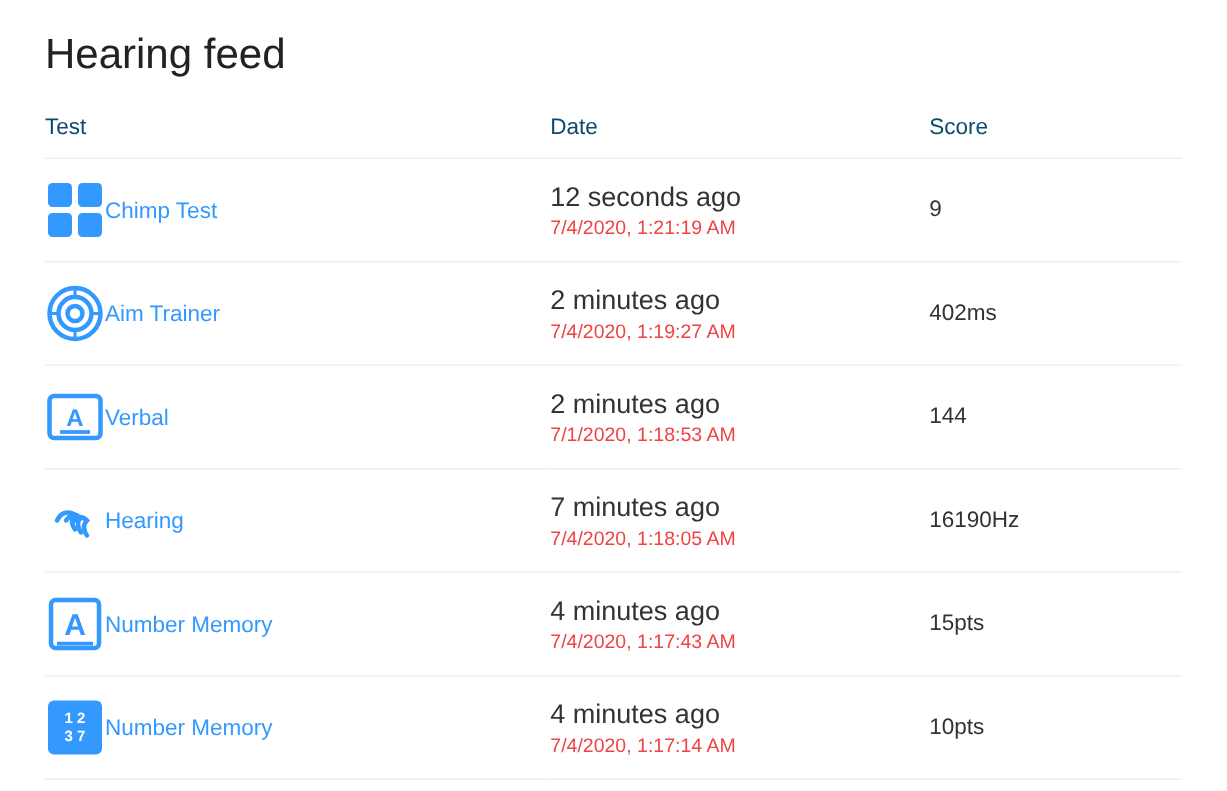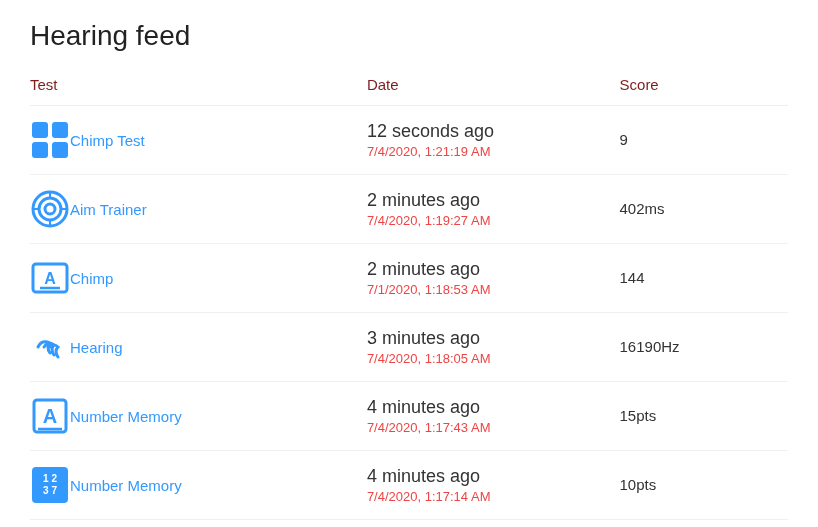--- a/index.html
+++ b/index.html
@@ -16,21 +16,21 @@
       font-weight: 400;
       color: #222;
       margin-bottom: 24px;
     }
     table {
       width: 100%;
       border-collapse: collapse;
     }
     thead th {
       text-align: left;
-      color: #7f1d1d;
+      color: #0c4a6e;
       font-weight: 400;
       font-size: 15px;
       padding-bottom: 12px;
       border-bottom: 1px solid #eee;
     }
     thead th:last-child {
       text-align: left;
     }
     tbody tr {
       border-bottom: 1px solid #f0f0f0;
@@ -142,21 +142,21 @@
       <tr>
     <td class="col-test">
       <div class="test-cell">
         <div class="icon-box">
               <svg width="40" height="40" viewBox="0 0 40 40">
       <rect x="3" y="6" width="34" height="28" rx="3" fill="none" stroke="#3399ff" stroke-width="3"></rect>
       <text x="20" y="26" text-anchor="middle" font-size="16" fill="#3399ff" font-family="Arial" font-weight="bold">A</text>
       <line x1="10" y1="30" x2="30" y2="30" stroke="#3399ff" stroke-width="2.5"></line>
     </svg>
             </div>
-        <span class="test-name">Chimp</span>
+        <span class="test-name">Verbal</span>
       </div>
     </td>
     <td class="col-date">
       <div class="date-primary">2 minutes ago</div>
       <div class="date-secondary">7/1/2020, 1:18:53 AM</div>
     </td>
     <td class="col-score">
       <span class="score-val">144</span>
     </td>
   </tr>
@@ -167,21 +167,21 @@
               <svg width="40" height="40" viewBox="0 0 40 40">
       <path d="M8 20 Q12 12 20 16 Q16 20 20 26" fill="none" stroke="#3399ff" stroke-width="3" stroke-linecap="round"></path>
       <path d="M14 20 Q18 14 24 18 Q20 22 24 28" fill="none" stroke="#3399ff" stroke-width="3" stroke-linecap="round"></path>
       <path d="M20 20 Q24 16 28 20 Q24 24 28 30" fill="none" stroke="#3399ff" stroke-width="3" stroke-linecap="round"></path>
     </svg>
             </div>
         <span class="test-name">Hearing</span>
       </div>
     </td>
     <td class="col-date">
-      <div class="date-primary">3 minutes ago</div>
+      <div class="date-primary">7 minutes ago</div>
       <div class="date-secondary">7/4/2020, 1:18:05 AM</div>
     </td>
     <td class="col-score">
       <span class="score-val">16190Hz</span>
     </td>
   </tr>
       <tr>
     <td class="col-test">
       <div class="test-cell">
         <div class="icon-box">

